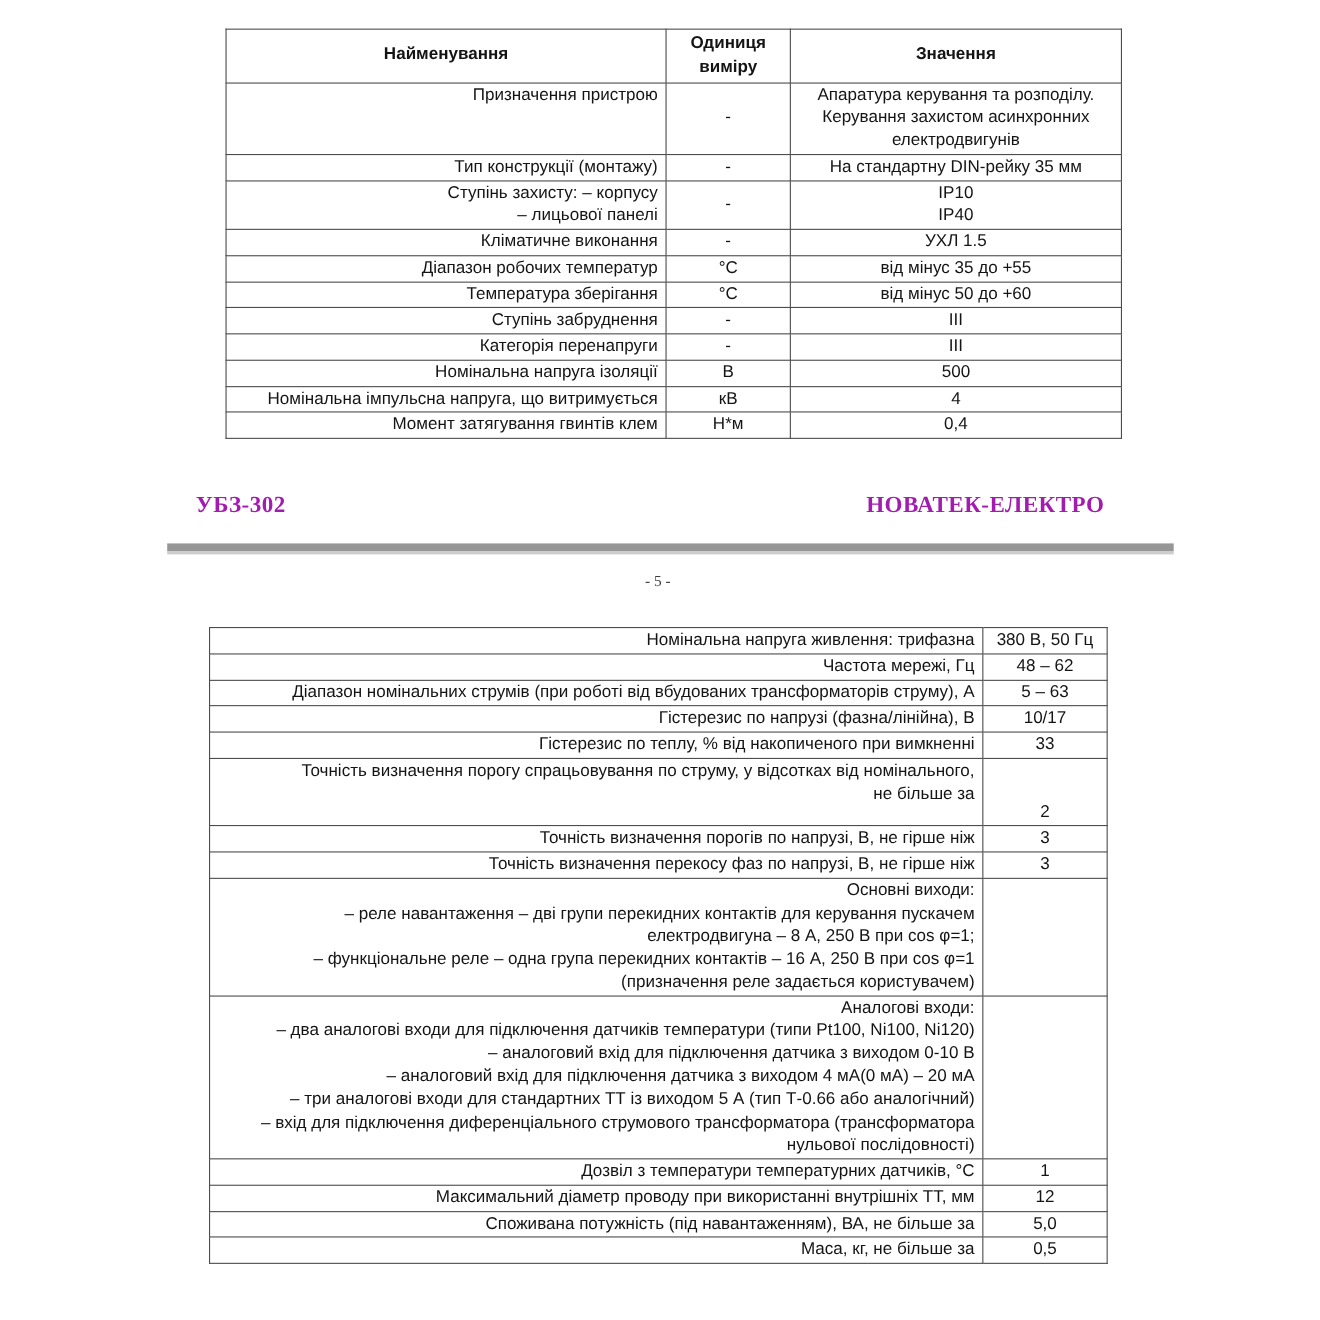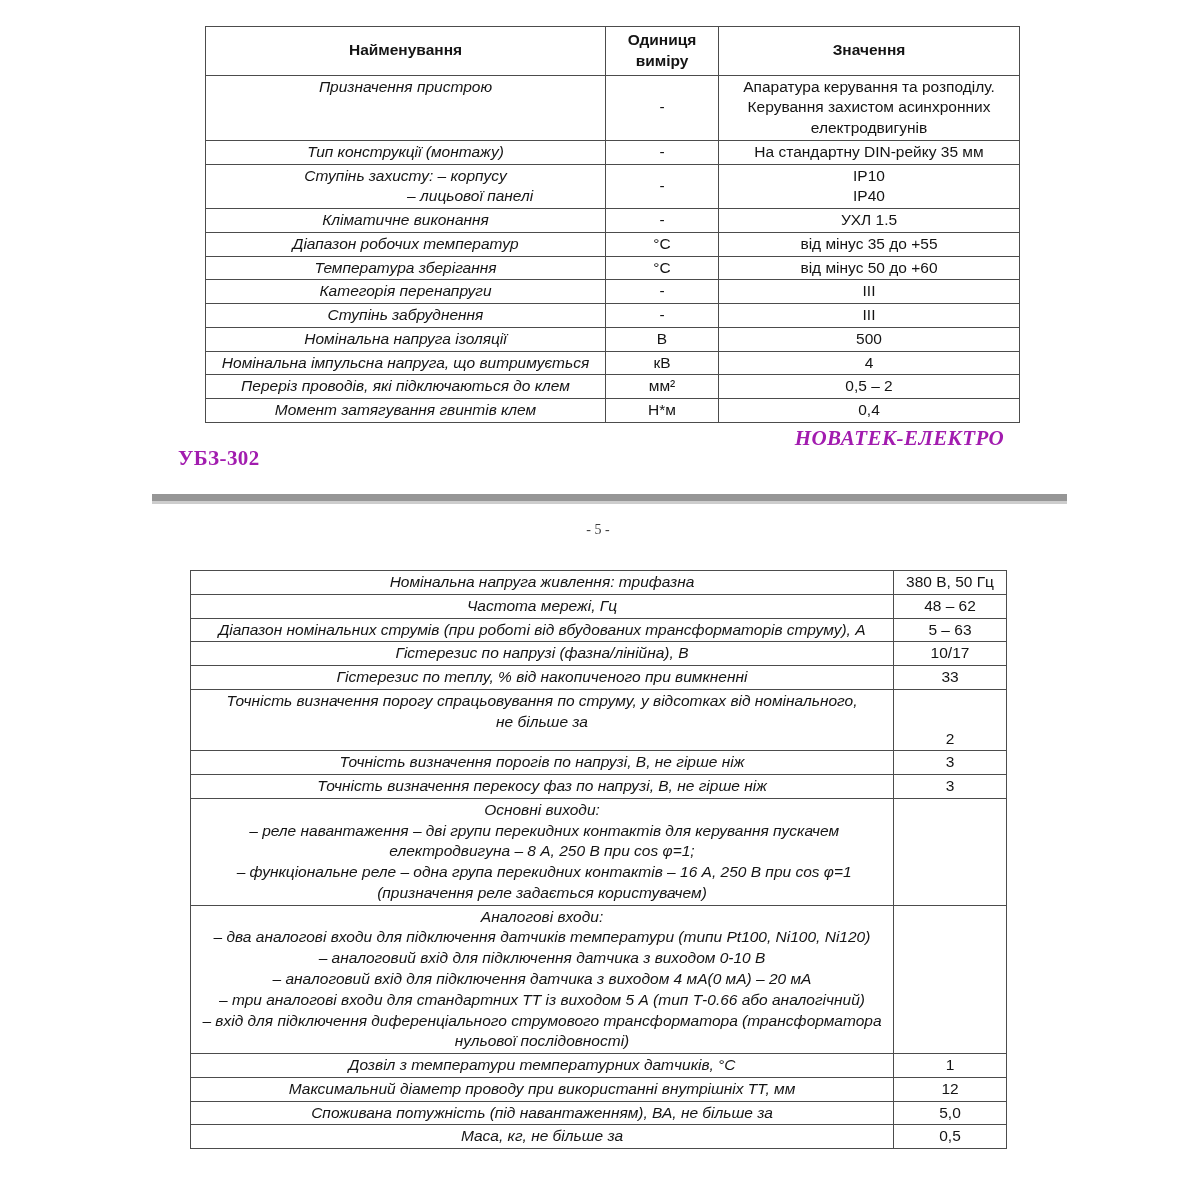--- a/index.html
+++ b/index.html
@@ -13,36 +13,36 @@
   .tbl-title b{font-weight:bold;}
 
   table{border-collapse:collapse;table-layout:fixed;background:#fff;}
   td,th{
     border:1px solid #4c4c4c;
     font-size:15.5px;line-height:1.34;
     padding:1px 7px;
     overflow:hidden;
   }
   th{font-weight:bold;text-align:center;vertical-align:middle;padding:3px 4px;}
-  td.name{text-align:center;vertical-align:top;white-space:pre-wrap;font-style:italic;}
+  td.name{text-align:right;vertical-align:top;white-space:pre-wrap;}
   td.unit{text-align:center;vertical-align:middle;white-space:pre-line;}
   td.value{text-align:center;vertical-align:middle;white-space:pre-line;}
 
   #table1{left:205px;top:26px;width:814px;}
   #table2{left:190px;top:570px;width:816px;}
   #table2 tr:nth-child(6) td.value,
   #table2 tr:nth-child(9) td.value{vertical-align:bottom;}
   #table2 tr:nth-child(6) td.name{padding-bottom:18px;}
 
   .footer-text{
     font-family:"Liberation Serif",serif;font-weight:bold;
     font-size:21px;color:#a21caf;letter-spacing:0.4px;white-space:nowrap;
   }
   #footer-left{left:178px;top:446px;}
-  #footer-right{right:196px;top:426px;font-style:italic;}
+  #footer-right{right:196px;top:446px;}
 
   #separator{
     left:152px;top:494px;width:915px;height:10px;
     background:linear-gradient(to bottom,#969696 0 68%,#cdcdcd 68% 100%);
   }
   #page-number{
     left:190px;top:522px;width:816px;text-align:center;
     font-family:"Liberation Serif",serif;font-size:14px;color:#3c3c3c;
   }
   #t1-title{left:237px;top:7px;}
@@ -96,43 +96,38 @@
         <td class="name">Діапазон робочих температур</td>
         <td class="unit">°С</td>
         <td class="value">від мінус 35 до +55</td>
       </tr>
       <tr>
         <td class="name">Температура зберігання</td>
         <td class="unit">°С</td>
         <td class="value">від мінус 50 до +60</td>
       </tr>
       <tr>
+        <td class="name">Ступінь забруднення</td>
+        <td class="unit">-</td>
+        <td class="value">III</td>
+      </tr>
+      <tr>
         <td class="name">Категорія перенапруги</td>
-        <td class="unit">-</td>
-        <td class="value">III</td>
-      </tr>
-      <tr>
-        <td class="name">Ступінь забруднення</td>
         <td class="unit">-</td>
         <td class="value">III</td>
       </tr>
       <tr>
         <td class="name">Номінальна напруга ізоляції</td>
         <td class="unit">В</td>
         <td class="value">500</td>
       </tr>
       <tr>
         <td class="name">Номінальна імпульсна напруга, що витримується</td>
         <td class="unit">кВ</td>
         <td class="value">4</td>
-      </tr>
-      <tr>
-        <td class="name">Переріз проводів, які підключаються до клем</td>
-        <td class="unit">мм²</td>
-        <td class="value">0,5 – 2</td>
       </tr>
       <tr>
         <td class="name">Момент затягування гвинтів клем</td>
         <td class="unit">Н*м</td>
         <td class="value">0,4</td>
       </tr>
     </tbody>
 </table>
 
 <div class="abs footer-text" id="footer-left">УБЗ-302</div>

